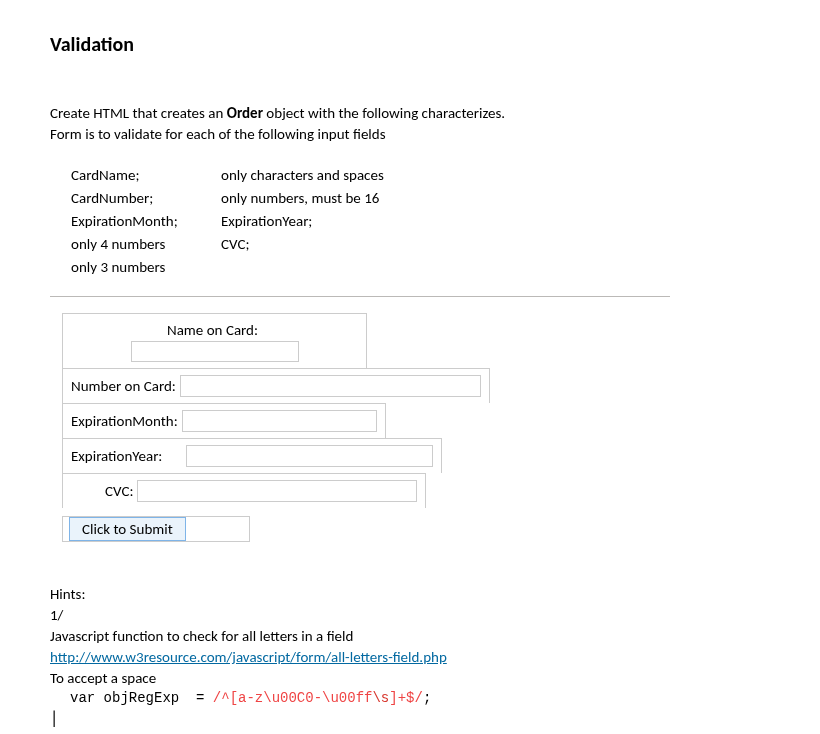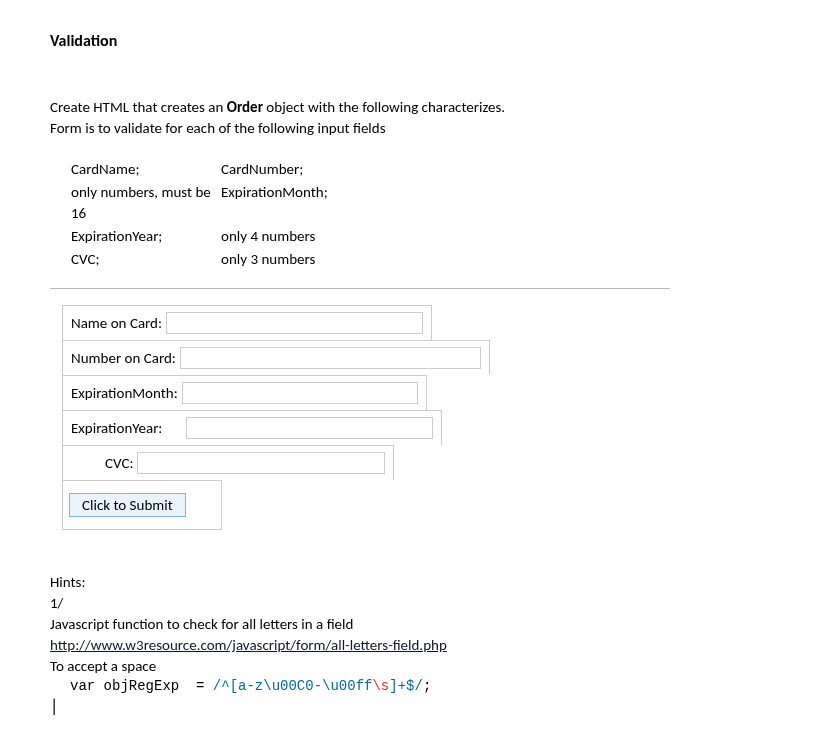--- a/index.html
+++ b/index.html
@@ -9,21 +9,21 @@
       font-family: Calibri, Arial, sans-serif;
       font-size: 15px;
       margin: 0;
       padding: 30px 50px;
       width: 820px;
       color: #000;
       line-height: 1.4;
     }
     .heading {
       font-weight: bold;
-      font-size: 16px;
+      font-size: 20px;
       margin-bottom: 12px;
     }
     .intro-para {
       margin-bottom: 20px;
       margin-top: 45px;
     }
     .bold {
       font-weight: bold;
     }
     .field-table {
@@ -47,69 +47,70 @@
       margin-left: 12px;
       width: 500px;
     }
     .form-row {
       display: flex;
       align-items: center;
       border: 1px solid #ccc;
       border-bottom: none;
       padding: 6px 8px;
     }
-    .form-row:nth-child(1) { width: 370px; }
+    .form-row:nth-child(1) { width: 305px; flex-direction: column; }
     .form-row:nth-child(2) { width: 428px; }
-    .form-row:nth-child(3) { width: 365px; }
+    .form-row:nth-child(3) { width: 324px; }
     .form-row:nth-child(4) { width: 380px; gap: 20px; }
-    .form-row:nth-child(5) { width: 332px; padding-left: 42px; }
+    .form-row:nth-child(5) { width: 364px; padding-left: 42px; }
     .form-row .flabel {
       font-size: 15px;
       margin-right: 4px;
     }
     .form-row input[type="text"] {
       flex: 1;
       border: 1px solid #ccc;
       height: 22px;
       font-family: inherit;
       font-size: 14px;
       padding: 1px 3px;
     }
     .form-row-submit {
       border: 1px solid #ccc;
-      width: 160px;
-      padding: 12px 6px;
+      width: 188px;
+      padding: 0 6px;
+      margin-top: 8px;
     }
     .submit-btn {
       font-family: Calibri, Arial, sans-serif;
       font-size: 15px;
       background: #eaf3fb;
       border: 1px solid #7eb4e8;
       padding: 2px 12px;
       cursor: pointer;
     }
     .hints-section {
       margin-top: 42px;
     }
     .hints-section .hints-label {
       margin-bottom: 0;
     }
     .link {
-      color: #0f172a;
+      color: #0369a1;
       text-decoration: underline;
       cursor: pointer;
     }
     .code-line {
       font-family: Consolas, 'Courier New', monospace;
       font-size: 14px;
       white-space: pre;
       margin-left: 20px;
     }
     .code-line .reg {
-      color: #0369a1;
+      color: #ef4444;
     }
     .code-line .rxs {
       color: #d7352c;
     }
     .cursor {
       font-size: 18px;
       line-height: 1;
     }
   </style>
 </head>
@@ -117,20 +118,21 @@
 
 <div class="heading">Validation</div>
 
 <div class="intro-para">
   <span>Create HTML that creates an </span><span class="bold">Order</span><span> object with the following characterizes.</span><br>
   <span>Form is to validate for each of the following input fields</span>
 </div>
 
 <div class="field-table">
   <div class="fname">CardName;</div>
+  <div class="frule">only characters and spaces</div>
   <div class="fname">CardNumber;</div>
   <div class="frule">only numbers, must be 16</div>
   <div class="fname">ExpirationMonth;</div>
   <div class="fname">ExpirationYear;</div>
   <div class="frule">only 4 numbers</div>
   <div class="fname">CVC;</div>
   <div class="frule">only 3 numbers</div>
 </div>
 
 <hr class="divider">

